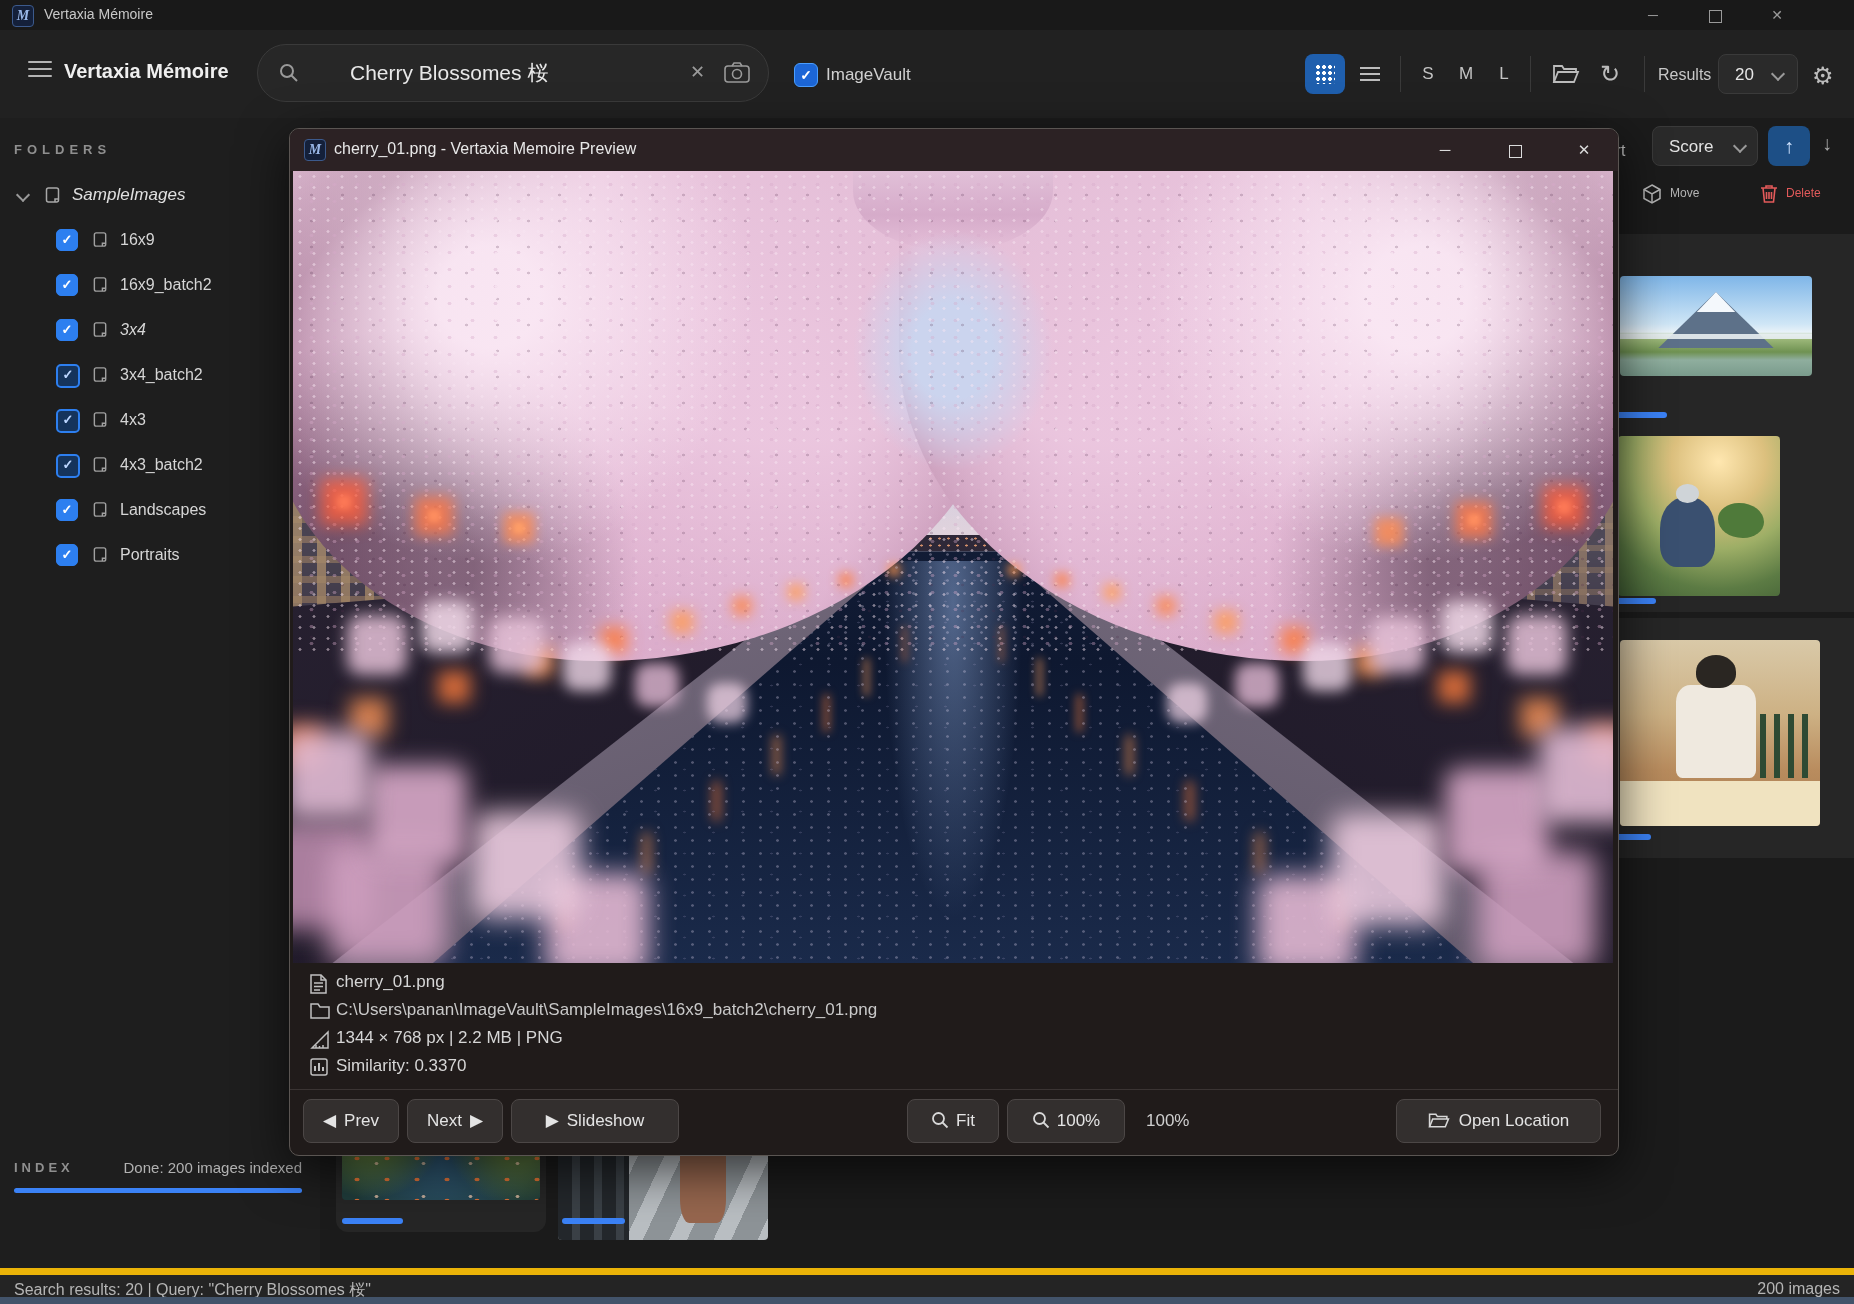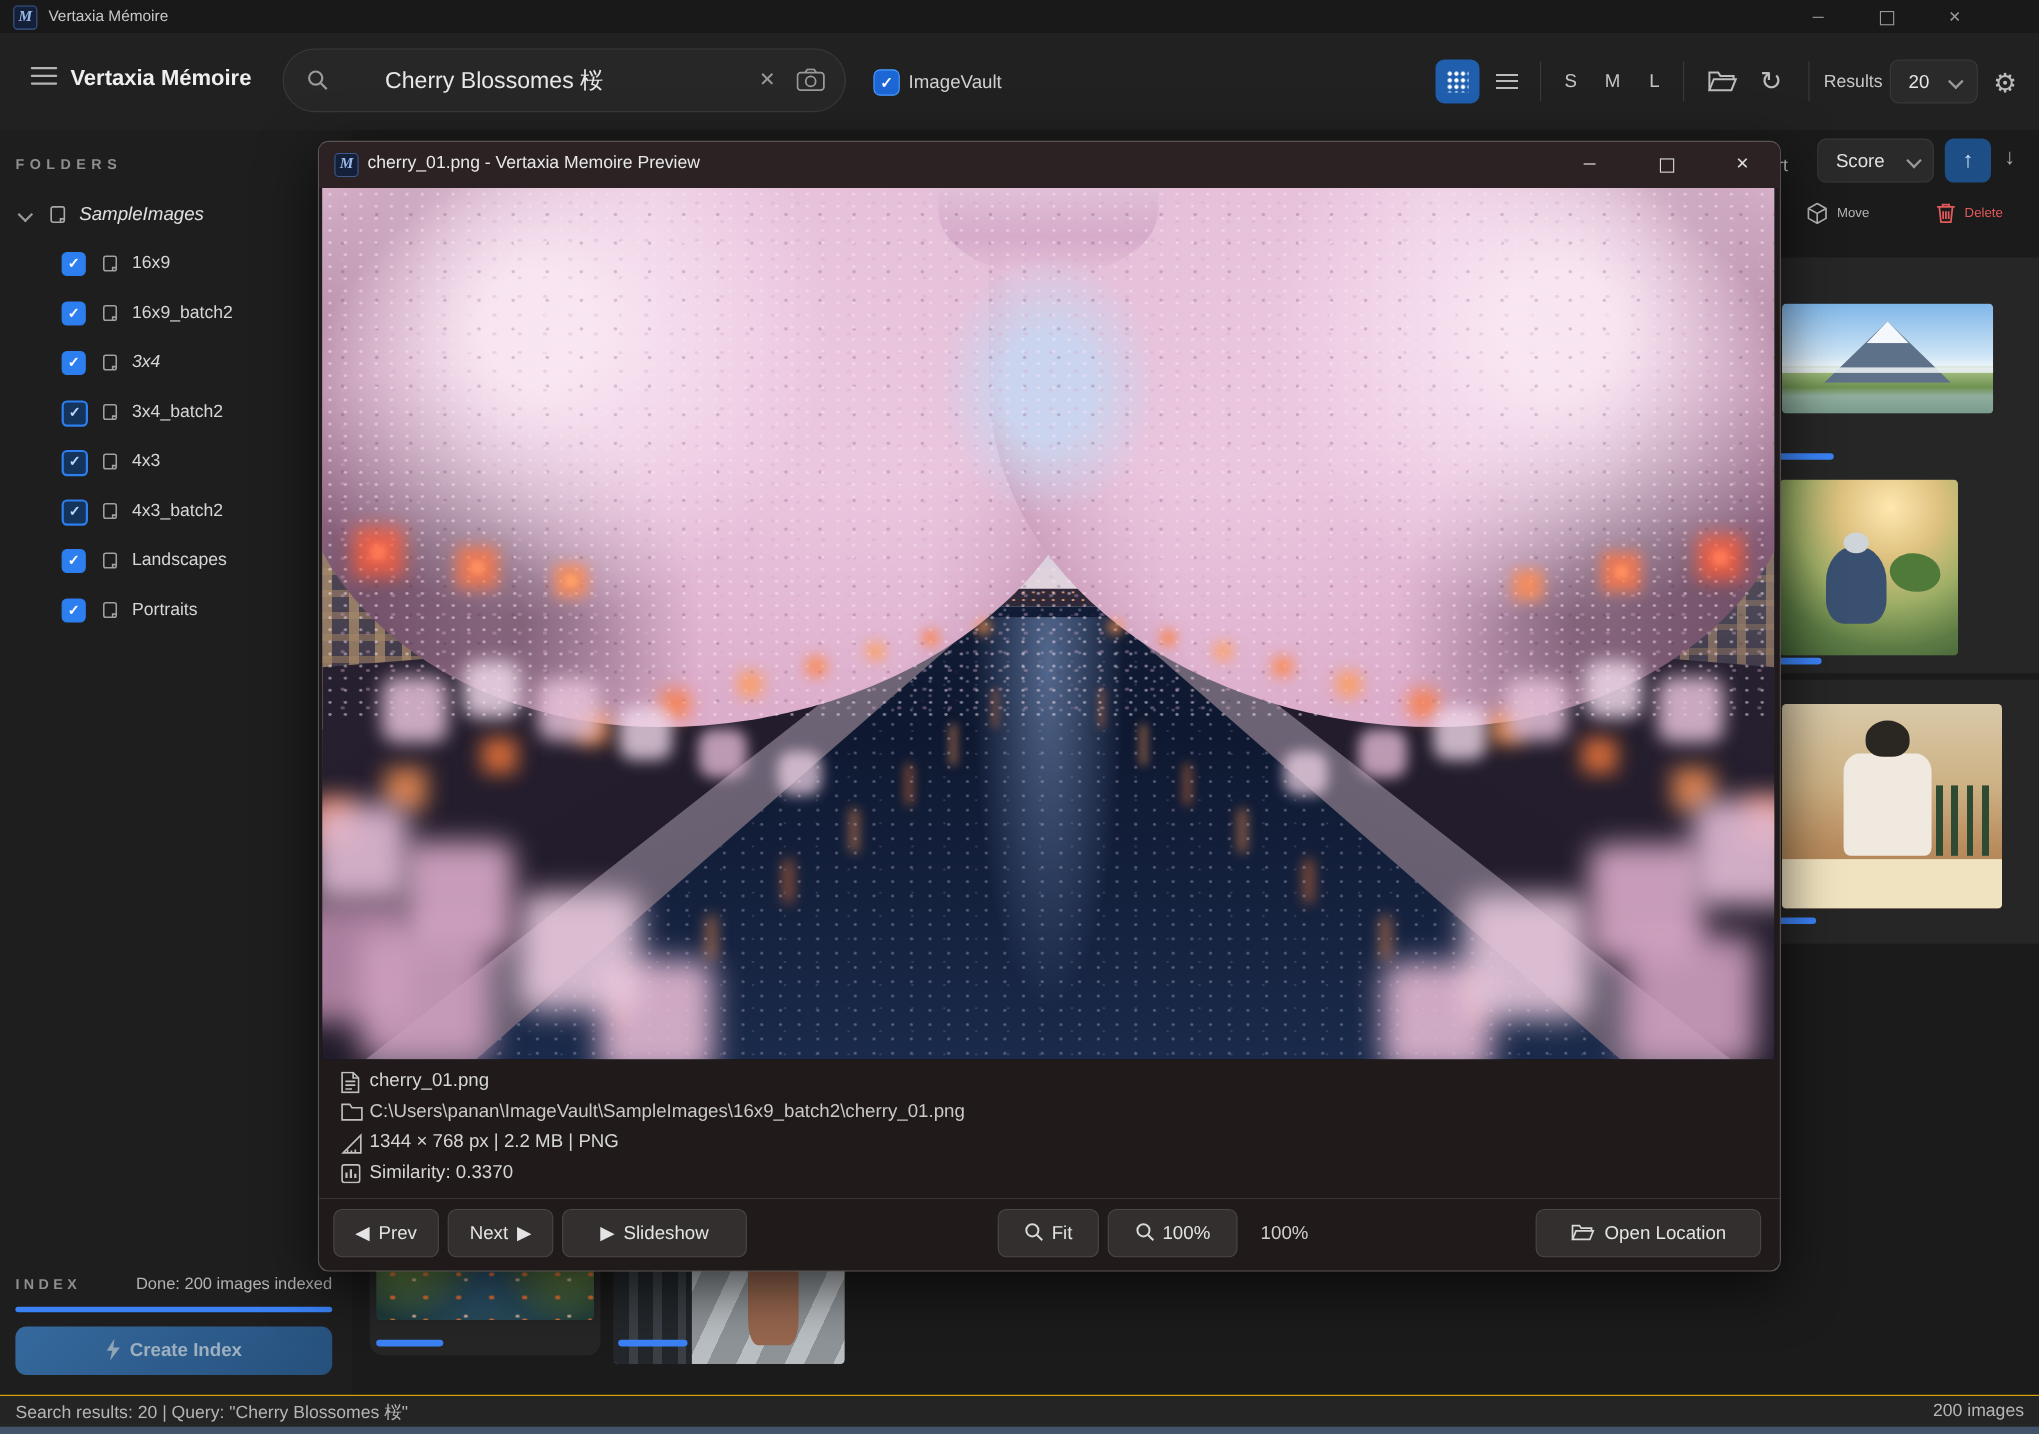--- a/index.html
+++ b/index.html
@@ -64,21 +64,21 @@
   .art-sushi .coat{position:absolute;left:28%;top:24%;width:40%;height:50%;background:#efe9df;border-radius:18% 18% 8% 8%;}
   .art-sushi .counter{position:absolute;left:0;top:76%;width:100%;height:24%;background:#f0e3c0;}
   .art-sushi .bottles{position:absolute;right:4%;top:40%;width:26%;height:34%;background:repeating-linear-gradient(90deg,#2e4a33 0 6px,transparent 6px 14px);}
   .art-koi{width:100%;height:100%;background:radial-gradient(circle at 15% 20%,#5c7a3f 0 18%,transparent 40%),radial-gradient(circle at 88% 30%,#55713d 0 16%,transparent 38%),radial-gradient(circle at 50% 60%,#2e5672,#1f3b3a 80%);position:relative;}
   .art-koi .fish{position:absolute;inset:0;background-image:radial-gradient(rgba(255,120,50,.85) 2px,transparent 3px),radial-gradient(rgba(255,210,180,.7) 1.5px,transparent 2.4px);background-size:30px 21px,47px 33px;background-position:0 0,11px 8px;}
   .art-walk{width:100%;height:100%;background:repeating-linear-gradient(115deg,#b9bec2 0 16px,#8d9397 16px 40px);position:relative;}
   .art-walk .pillars{position:absolute;left:0;top:0;width:34%;height:100%;background:repeating-linear-gradient(90deg,#23272b 0 14px,#3a4046 14px 22px);}
   .art-walk .fig{position:absolute;left:58%;top:4%;width:22%;height:84%;background:#96664e;border-radius:40% 40% 20% 20%;}
 
   
-  .statusbar{position:absolute;left:0;top:1268px;width:100%;height:29px;background:#242424;border-top:1px solid #eab308;font-size:16px;color:#b5b5b5;}
+  .statusbar{position:absolute;left:0;top:1268px;width:100%;height:29px;background:#242424;border-top:7px solid #eab308;font-size:16px;color:#b5b5b5;}
   .bottomstrip{position:absolute;left:0;top:1297px;width:100%;height:7px;background:#42536a;}
 
   
   .dialog{position:absolute;left:289px;top:128px;width:1328px;height:1026px;background:#201b1a;border:1px solid #5a5552;border-radius:10px;box-shadow:0 14px 50px rgba(0,0,0,.65);z-index:50;}
   .dlg-titlebar{position:absolute;left:0;top:0;width:100%;height:42px;background:#2c2224;border-radius:9px 9px 0 0;}
   .dlg-title{position:absolute;left:44px;top:11px;font-size:16px;color:#e8e8e8;}
   .dlg-winbtn{position:absolute;top:6px;width:44px;height:30px;color:#dcdcdc;text-align:center;line-height:30px;font-size:15px;}
   .photo{position:absolute;left:3px;top:42px;width:1320px;height:792px;overflow:hidden;background:#101626;}
   .info-row{position:absolute;left:20px;height:24px;font-size:17px;color:#d6d6d6;}
   .info-ico{position:absolute;left:0;top:2px;color:#c0c0c0;}
@@ -295,25 +295,20 @@
             <rect x="2.5" y="2" width="12" height="14" rx="2"></rect>
             <path d="M11 16v-3h3.5"></path>
           </svg>
         </span>
       <span style="position:absolute;left:120px;">Portraits</span>
     </div>
 
     <div class="abs sechead" style="left:14px;top:1042px;letter-spacing:4px;">INDEX</div>
     <div class="abs idx-status" style="left:0;top:1041px;width:302px;text-align:right;">Done: 200 images indexed</div>
     <div class="progress" style="left:14px;top:1070px;width:288px;"></div>
-    <div class="create-btn" style="left:14px;top:1088px;width:288px;height:44px;line-height:44px;">
-      <span style="display:inline-block;vertical-align:middle;margin:-3px 8px 0 0;"><svg width="14" height="20" viewBox="0 0 14 20">
-            <path d="M8 0L1 11h5l-2 9 9-12H7z" fill="#8fa4b6"></path>
-          </svg></span><span>Create Index</span>
-    </div>
   </div>
 
   <div class="abs" style="left:320px;top:118px;width:1534px;height:1150px;background:#1b1b1b;">
 
     <div class="abs srt-lbl" style="left:1276px;top:24px;">Sort</div>
     <div class="abs dd" style="left:1332px;top:8px;width:106px;height:40px;line-height:40px;padding-left:16px;box-sizing:border-box;">
       <span>Score</span>
       <span class="chev" style="position:absolute;right:12px;top:14px;"></span>
     </div>
     <div class="abs sortup" style="left:1448px;top:8px;width:42px;height:40px;line-height:40px;font-size:20px;">↑</div>

